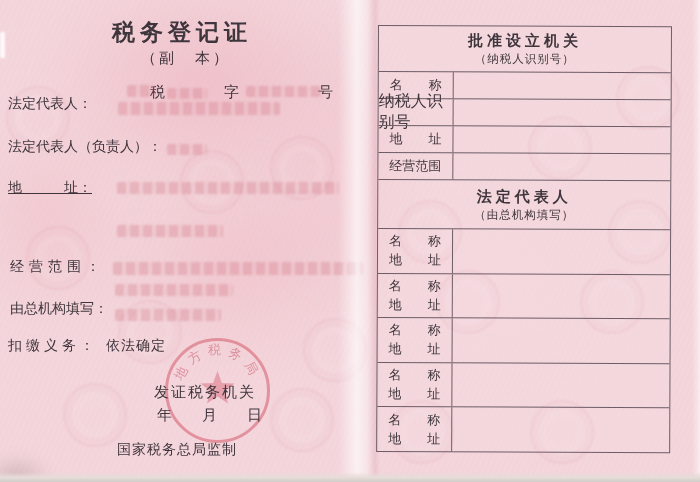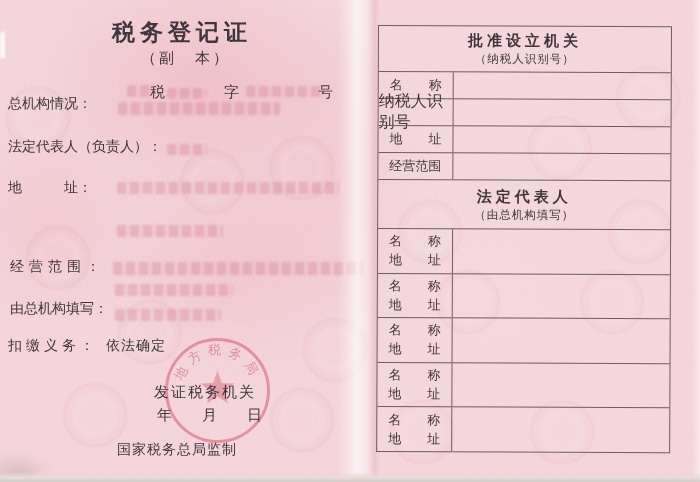--- a/index.html
+++ b/index.html
@@ -45,21 +45,21 @@
   
   .page-left{position:absolute;left:0;top:0;width:370px;height:366px;}
   .abs{position:absolute;white-space:nowrap;}
   .doc-title{left:112px;top:17px;font-size:23px;font-weight:bold;letter-spacing:5px;}
   .doc-subtitle{left:141px;top:49px;font-size:15px;letter-spacing:3px;}
   .serial{top:83px;font-size:15px;}
   .serial.shui{left:150px;} .serial.zi{left:224px;} .serial.hao{left:318px;}
   .field{font-size:14px;}
   .f-name{left:8px;top:95px;}
   .f-rep{left:8px;top:138px;}
-  .f-addr{left:8px;top:179px;}
+  .f-addr{left:8px;top:179px;text-decoration:underline;}
   .f-regtype{left:10px;top:216px;}
   .f-scope{left:10px;top:258px;letter-spacing:5px;}
   .f-approve{left:10px;top:300px;}
   .f-withhold{left:8px;top:337px;}
   .f-withhold .lbl{letter-spacing:4px;}
   .f-withhold .val{margin-left:8px;letter-spacing:1px;}
   .issuing{left:154px;top:383px;font-size:15px;letter-spacing:2px;}
   .dateline{left:157px;top:406px;font-size:15px;}
   .footer-line{left:117px;top:441px;font-size:14px;letter-spacing:1px;}
 
@@ -137,21 +137,21 @@
     <div class="smudge s2"></div>
     <div class="smudge s3"></div>
     <div class="smudge s4"></div>
     <div class="smudge s5"></div>
     <div class="smudge s6"></div>
     <div class="smudge s7"></div>
     <div class="smudge s8"></div>
     <div class="smudge s9"></div>
     <div class="smudge s10"></div>
 
-    <div class="abs field f-name">总机构情况：</div>
+    <div class="abs field f-name">法定代表人：</div>
     <div class="abs field f-rep">法定代表人（负责人）：</div>
     <div class="abs field f-addr">地　　　址：</div>
     <div class="abs field f-scope">经营范围：</div>
     <div class="abs field f-approve">由总机构填写：</div>
     <div class="abs field f-withhold">
       <span class="lbl">扣缴义务：</span><span class="val">依法确定</span>
     </div>
 
     <svg class="seal" viewBox="0 0 115 115">
       <circle cx="57.5" cy="57.5" r="51" fill="none" stroke="#d96b7a" stroke-width="3" opacity="0.7"></circle>

